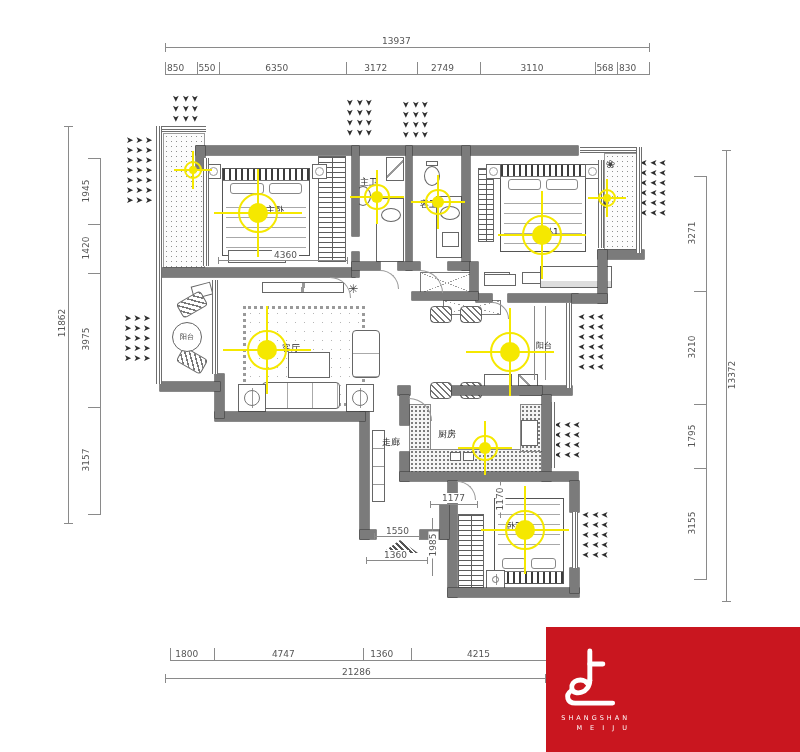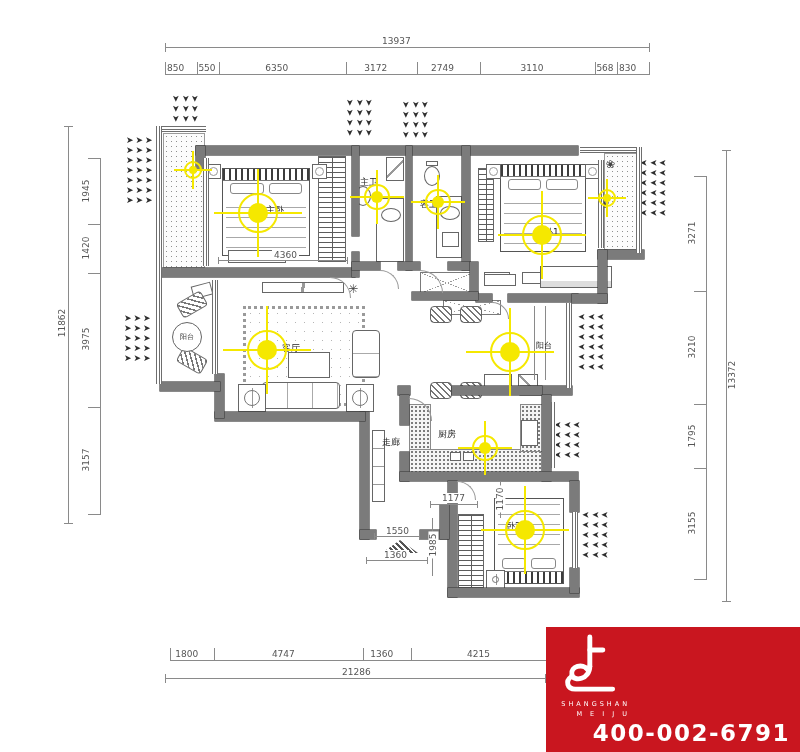--- a/index.html
+++ b/index.html
@@ -596,16 +596,15 @@
             <path d="M36 6 V42"></path>
             <path d="M52 22 H36"></path>
             <path d="M36 42 C36 58 16 62 14 52 C12 42 28 38 33 46"></path>
             <path d="M64 70 H18 C8 70 6 60 13 55"></path>
           </g>
         </svg>
         <div class="latin">SHANGSHAN</div>
         <div class="latin">M E I J U</div>
       </div>
     </div>
-    <div class="phone">400-002-6791</div>
   </div>
 
 </div>
 
 </body></html>

